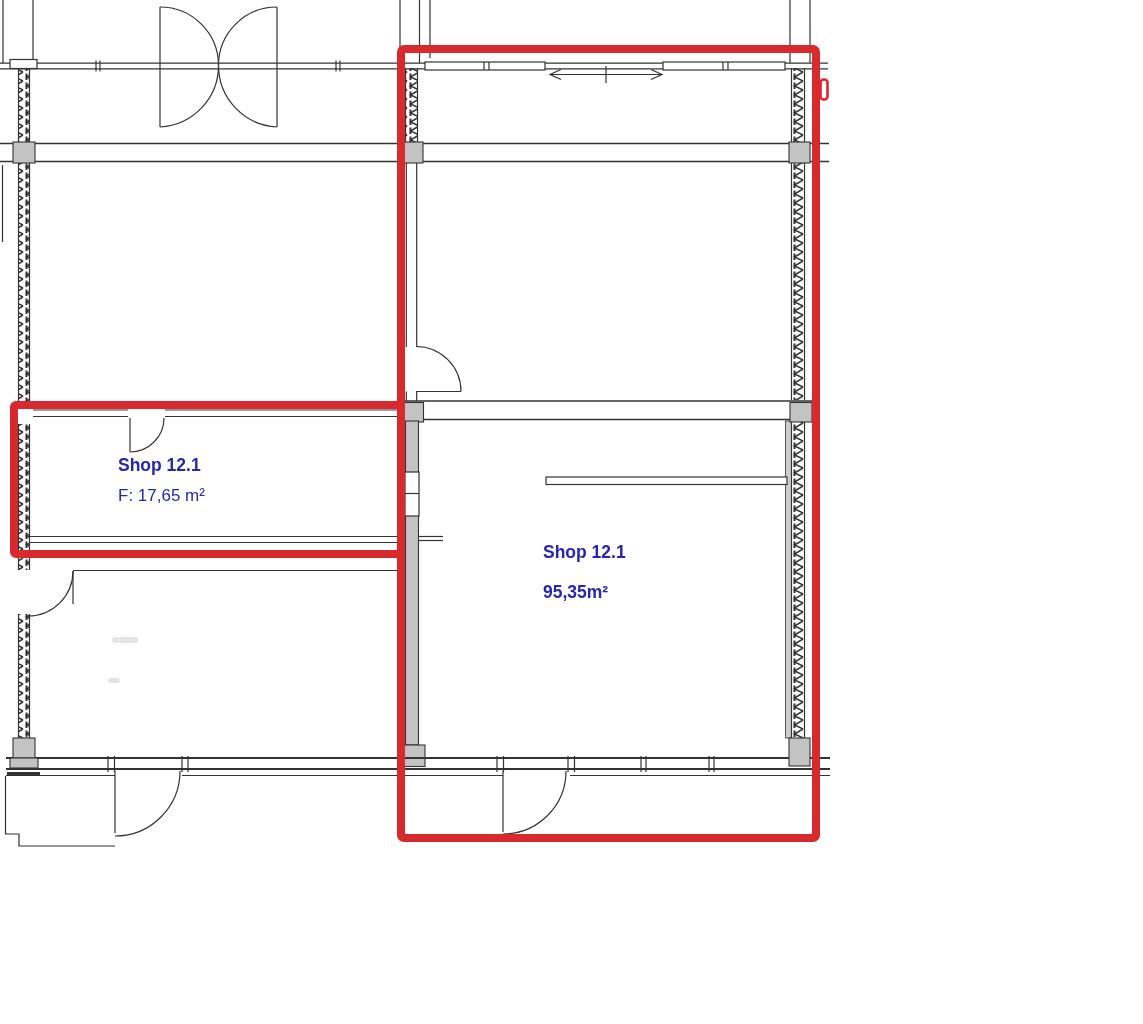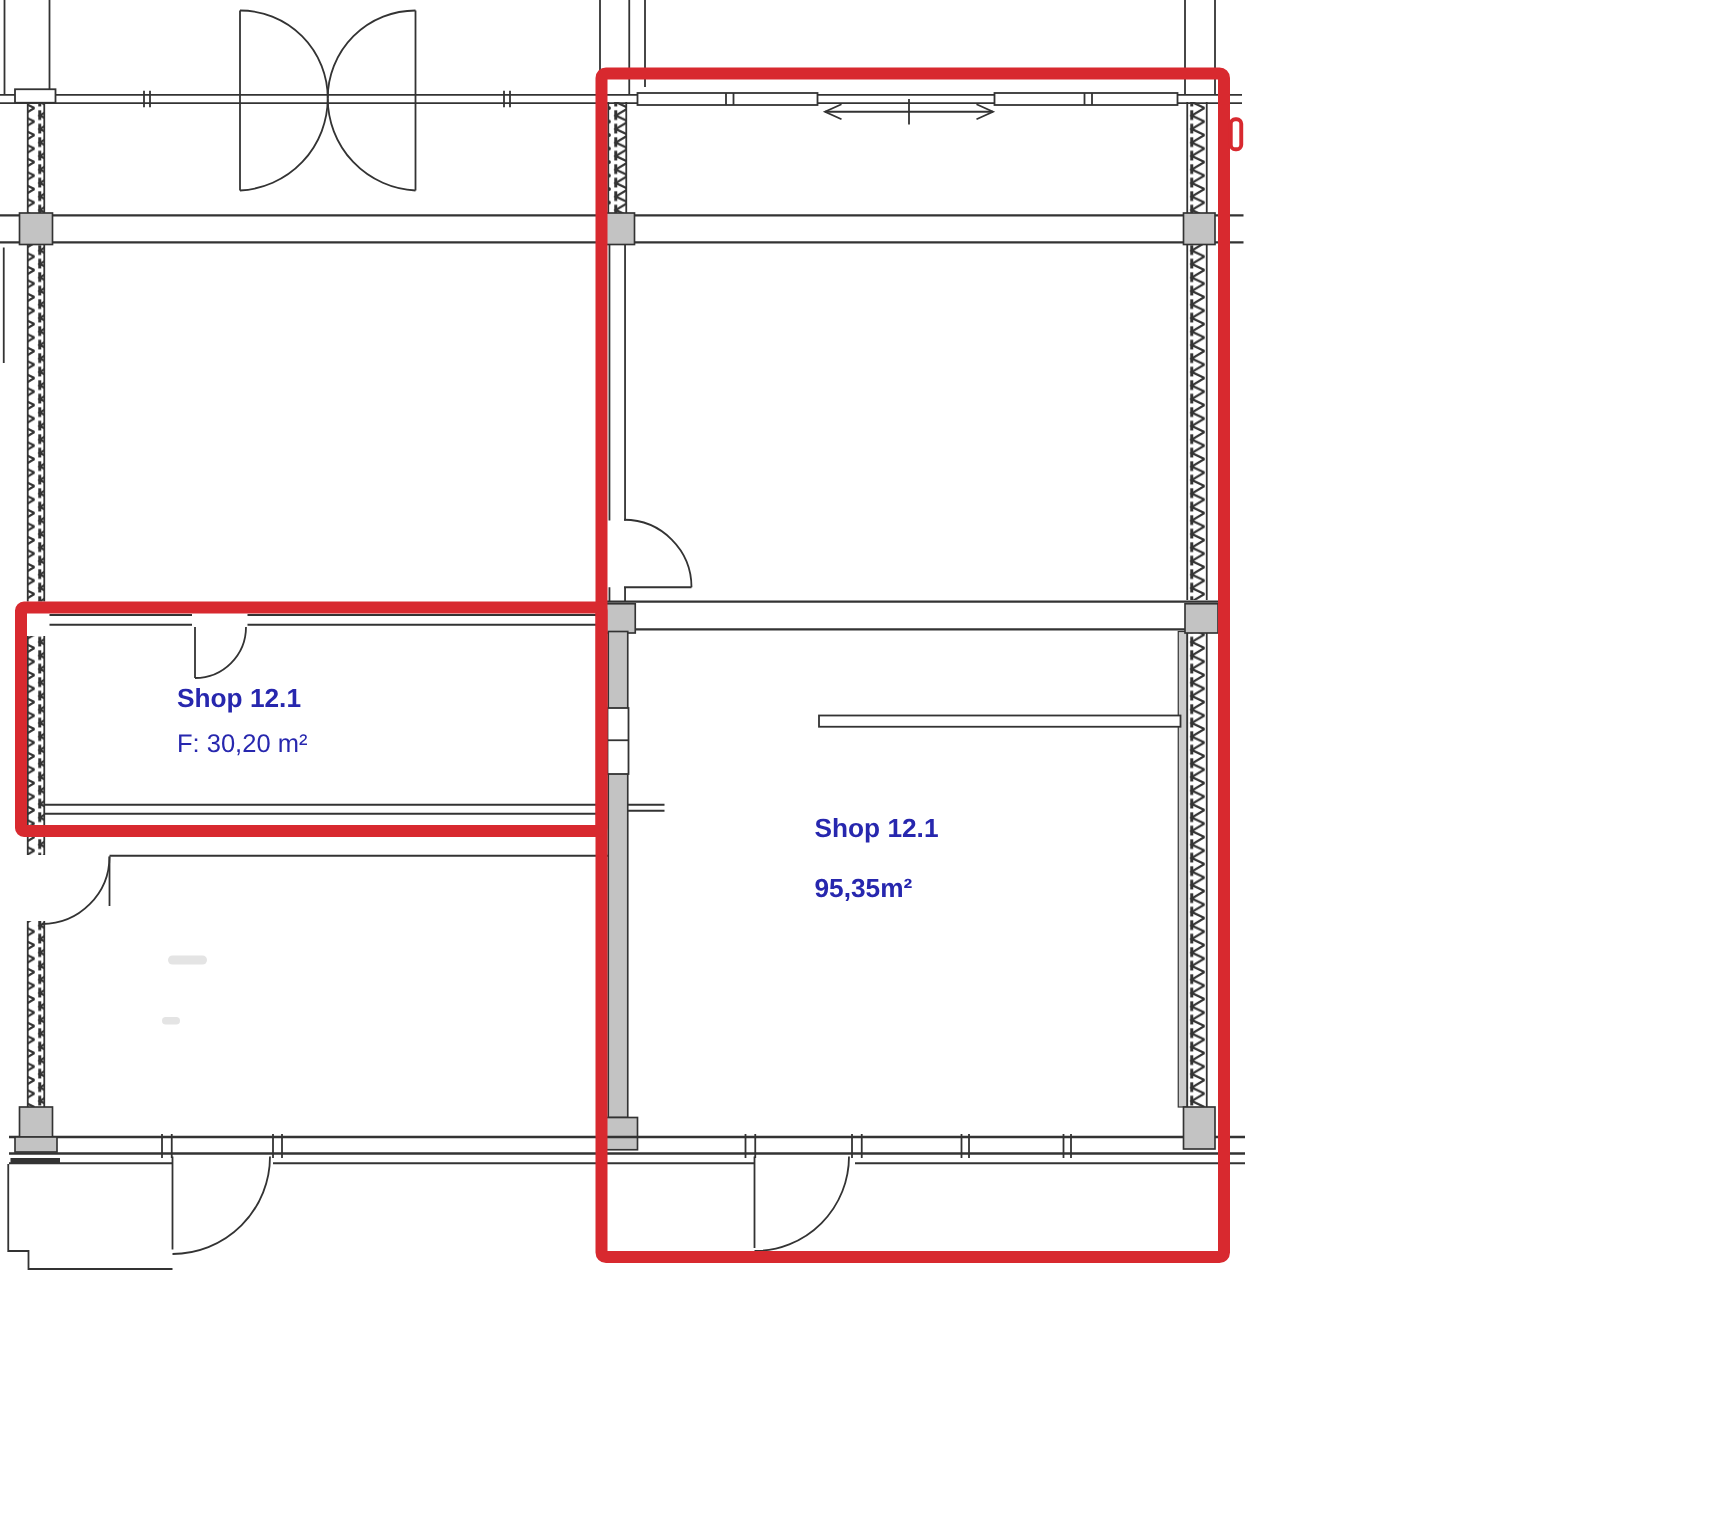--- a/index.html
+++ b/index.html
@@ -227,20 +227,20 @@
     <rect class="redln" x="14" y="405" width="387" height="149" rx="2" stroke-width="8"></rect>
     <rect class="redln" x="820.5" y="79.5" width="7" height="20" rx="3" stroke-width="2.6"></rect>
   </g>
 </svg>
 
 <div class="smudge" style="left:112px;top:637px;width:26px;height:6px;"></div>
 <div class="smudge" style="left:108px;top:678px;width:12px;height:5px;"></div>
 
 <div class="room-label lbl-a">
   <div class="name">Shop 12.1</div>
-  <div class="area">F: 30,20 m²</div>
+  <div class="area">F: 17,65 m²</div>
 </div>
 <div class="room-label lbl-b">
   <div class="name">Shop 12.1</div>
   <div class="area">95,35m²</div>
 </div>
 
 </div>
 
 </body></html>

